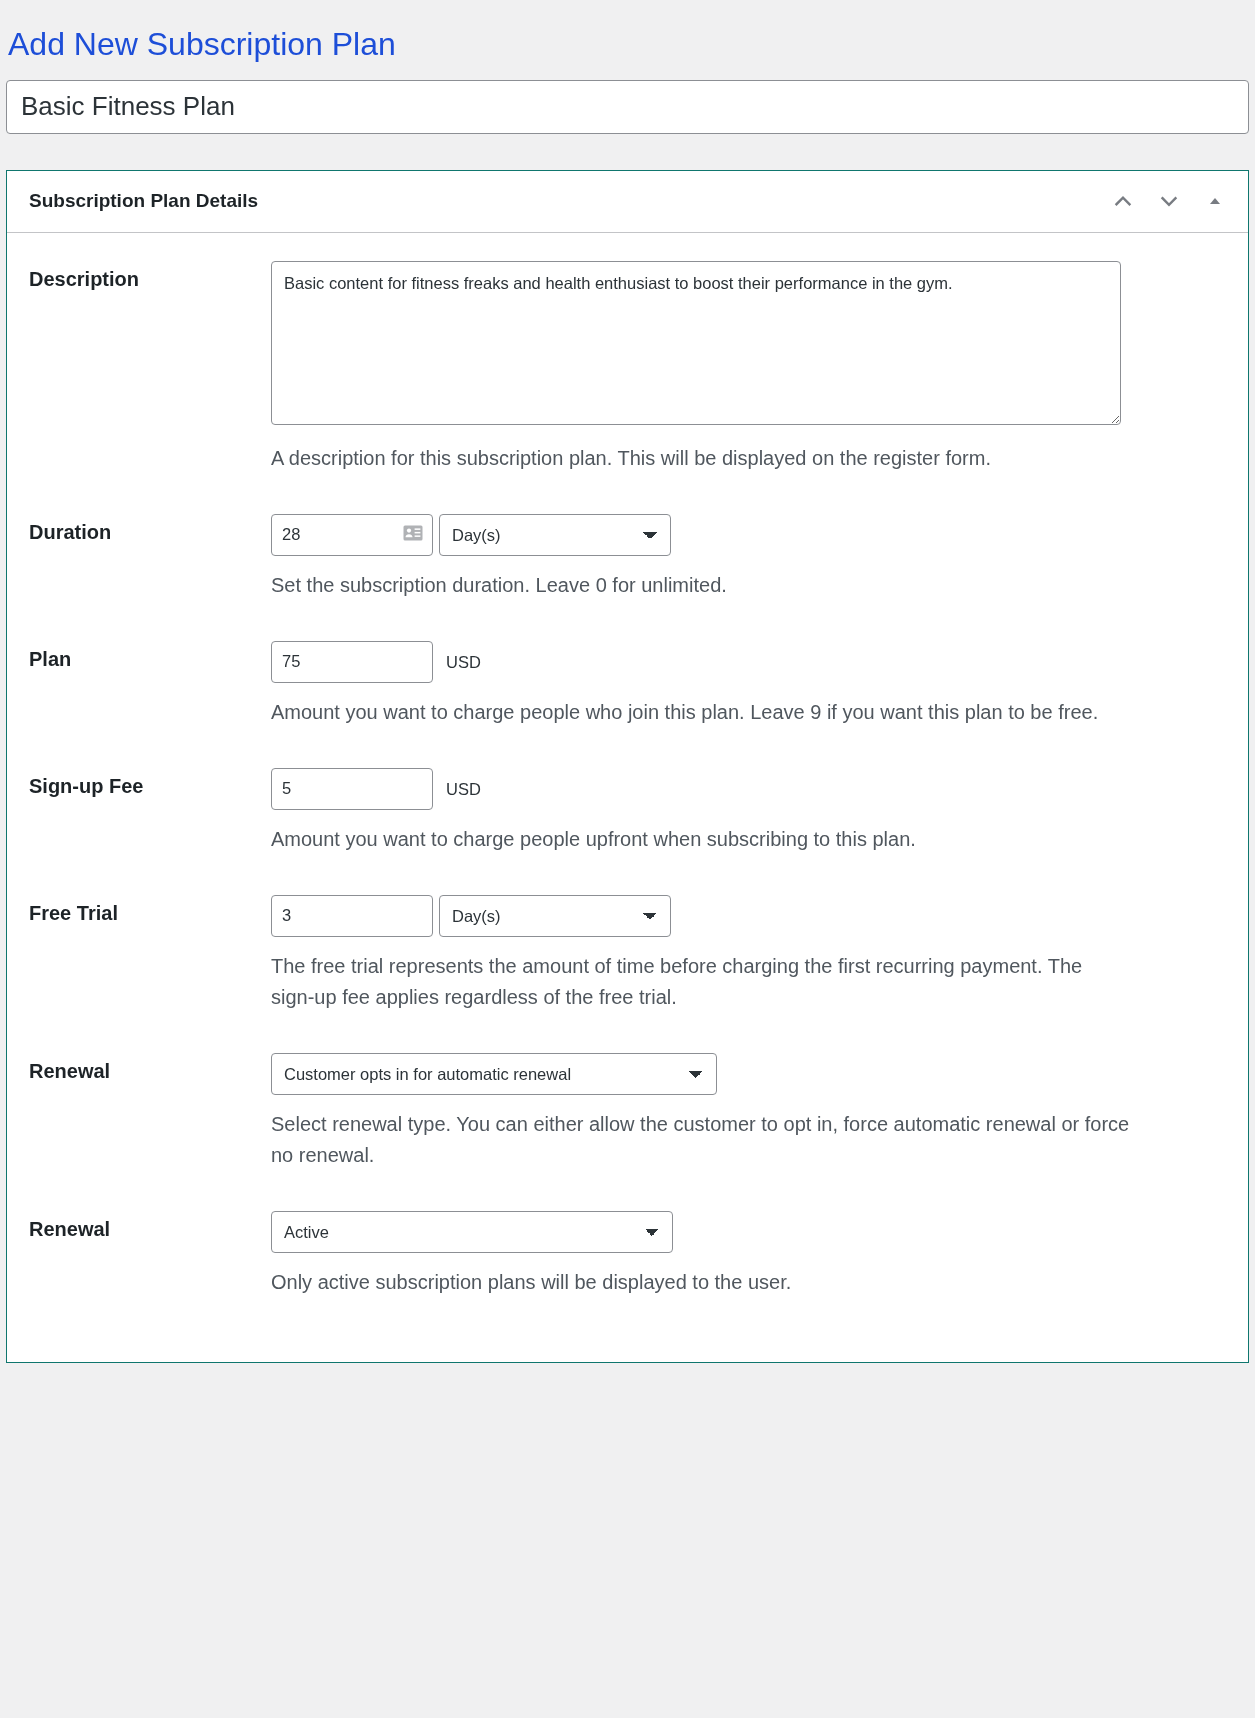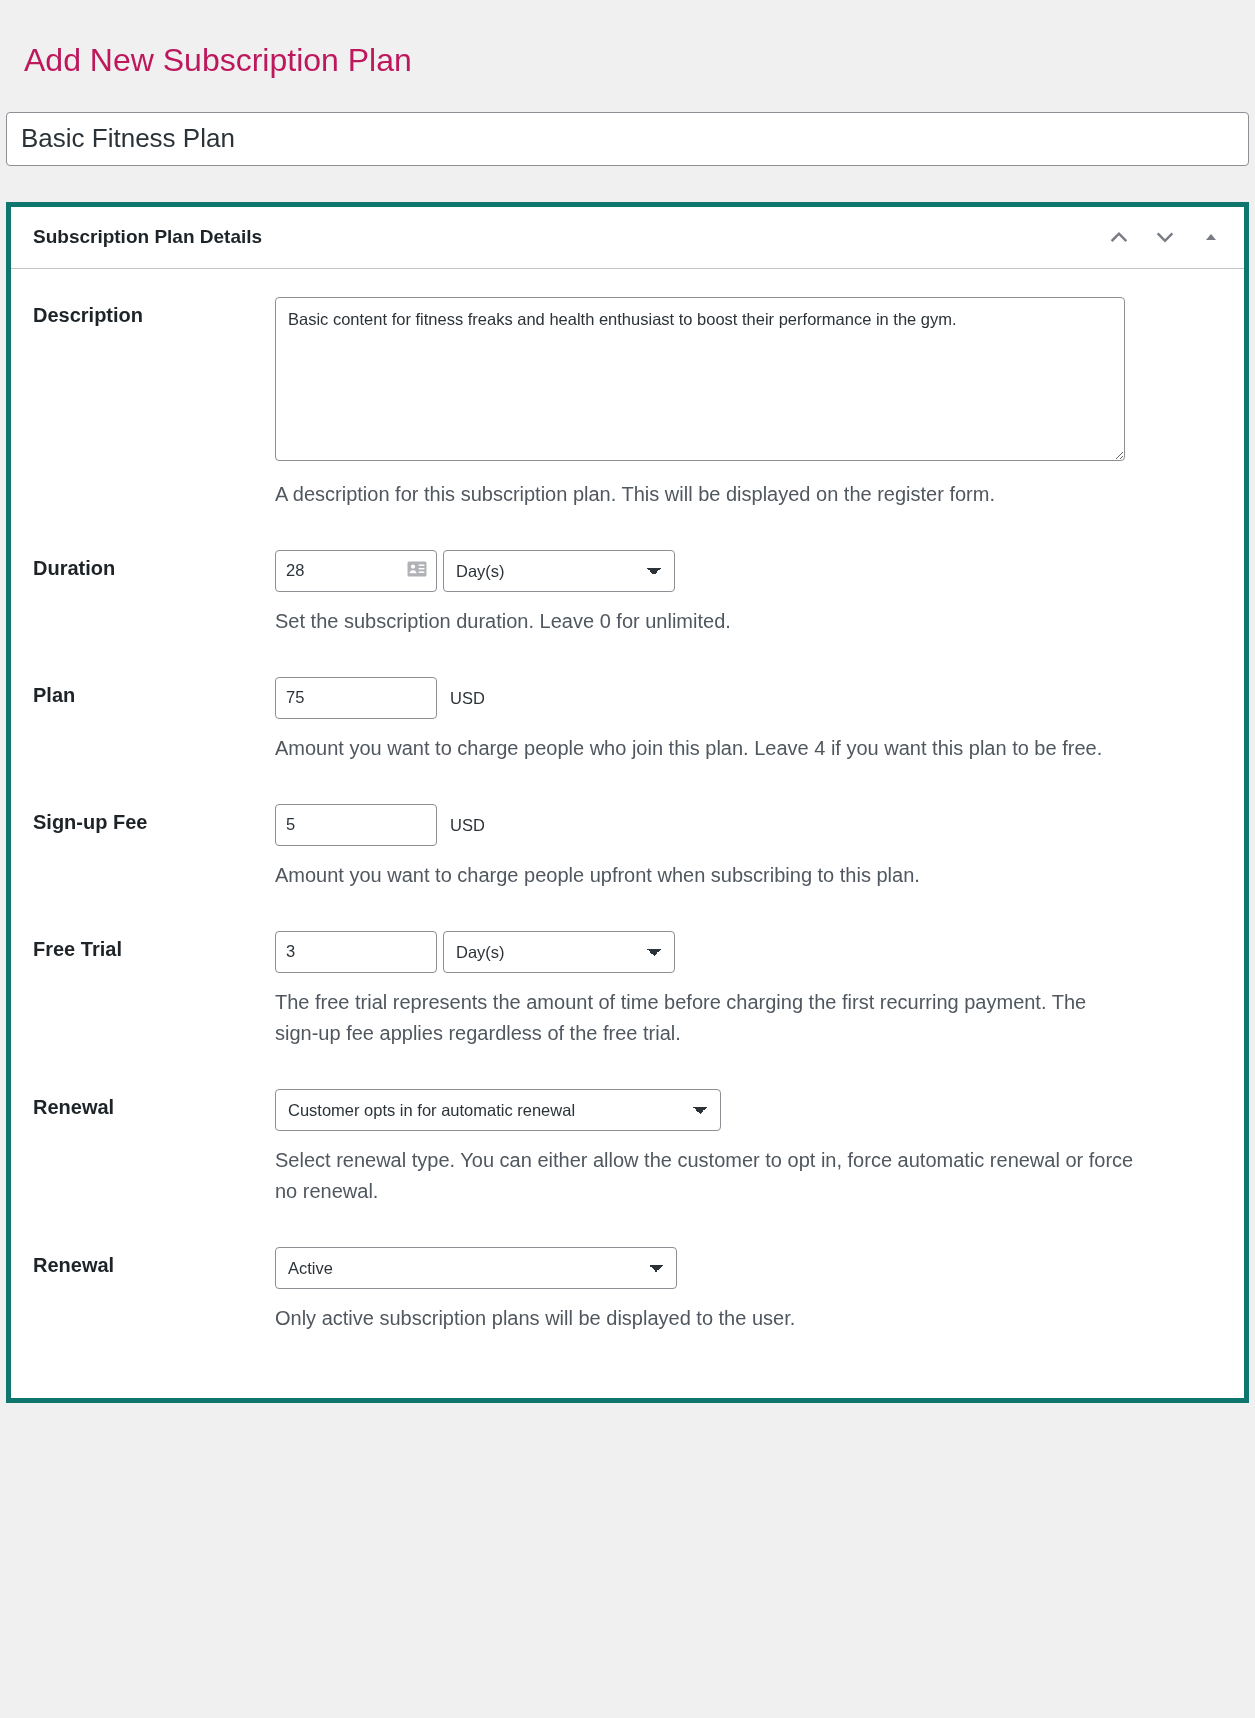--- a/index.html
+++ b/index.html
@@ -8,22 +8,22 @@
     width: 1255px; height: 1718px;
     background: #f0f0f1;
     font-family: "Liberation Sans", sans-serif;
     -webkit-font-smoothing: antialiased;
   }
   .page { width: 1255px; min-height: 1718px; padding: 0; position: relative; }
 
   .page-title {
     font-size: 32px;
     font-weight: 400;
-    color: #be185d;
-    margin: 16px;
+    color: #1d4ed8;
+    margin: 0;
     padding: 24px 8px 14px 8px;
     line-height: 1.3;
   }
 
   .title-input-wrap { padding: 0 6px; }
   .title-input {
     width: 100%;
     height: 54px;
     border: 1px solid #8c8f94;
     border-radius: 4px;
@@ -32,21 +32,21 @@
     color: #2c3338;
     padding: 3px 14px;
     font-family: "Liberation Sans", sans-serif;
     outline: none;
     line-height: 1.2;
   }
 
   .postbox {
     margin: 36px 6px 0 6px;
     background: #fff;
-    border: 5px solid #0f766e;
+    border: 1px solid #0f766e;
     border-radius: 0;
   }
   .postbox-header {
     display: flex;
     align-items: center;
     justify-content: space-between;
     border-bottom: 1px solid #c3c4c7;
     padding: 0 12px 0 22px;
     height: 62px;
   }
@@ -239,21 +239,21 @@
             </td>
           </tr>
 
           <tr>
             <th>Plan</th>
             <td>
               <div class="row-inline">
                 <input class="num" type="text" value="75" style="">
                 <span class="unit-label">USD</span>
               </div>
-              <p class="desc">Amount you want to charge people who join this plan. Leave 4 if you want this plan to be free.</p>
+              <p class="desc">Amount you want to charge people who join this plan. Leave 9 if you want this plan to be free.</p>
             </td>
           </tr>
 
           <tr>
             <th>Sign-up Fee</th>
             <td>
               <div class="row-inline">
                 <input class="num" type="text" value="5" style="">
                 <span class="unit-label">USD</span>
               </div>

